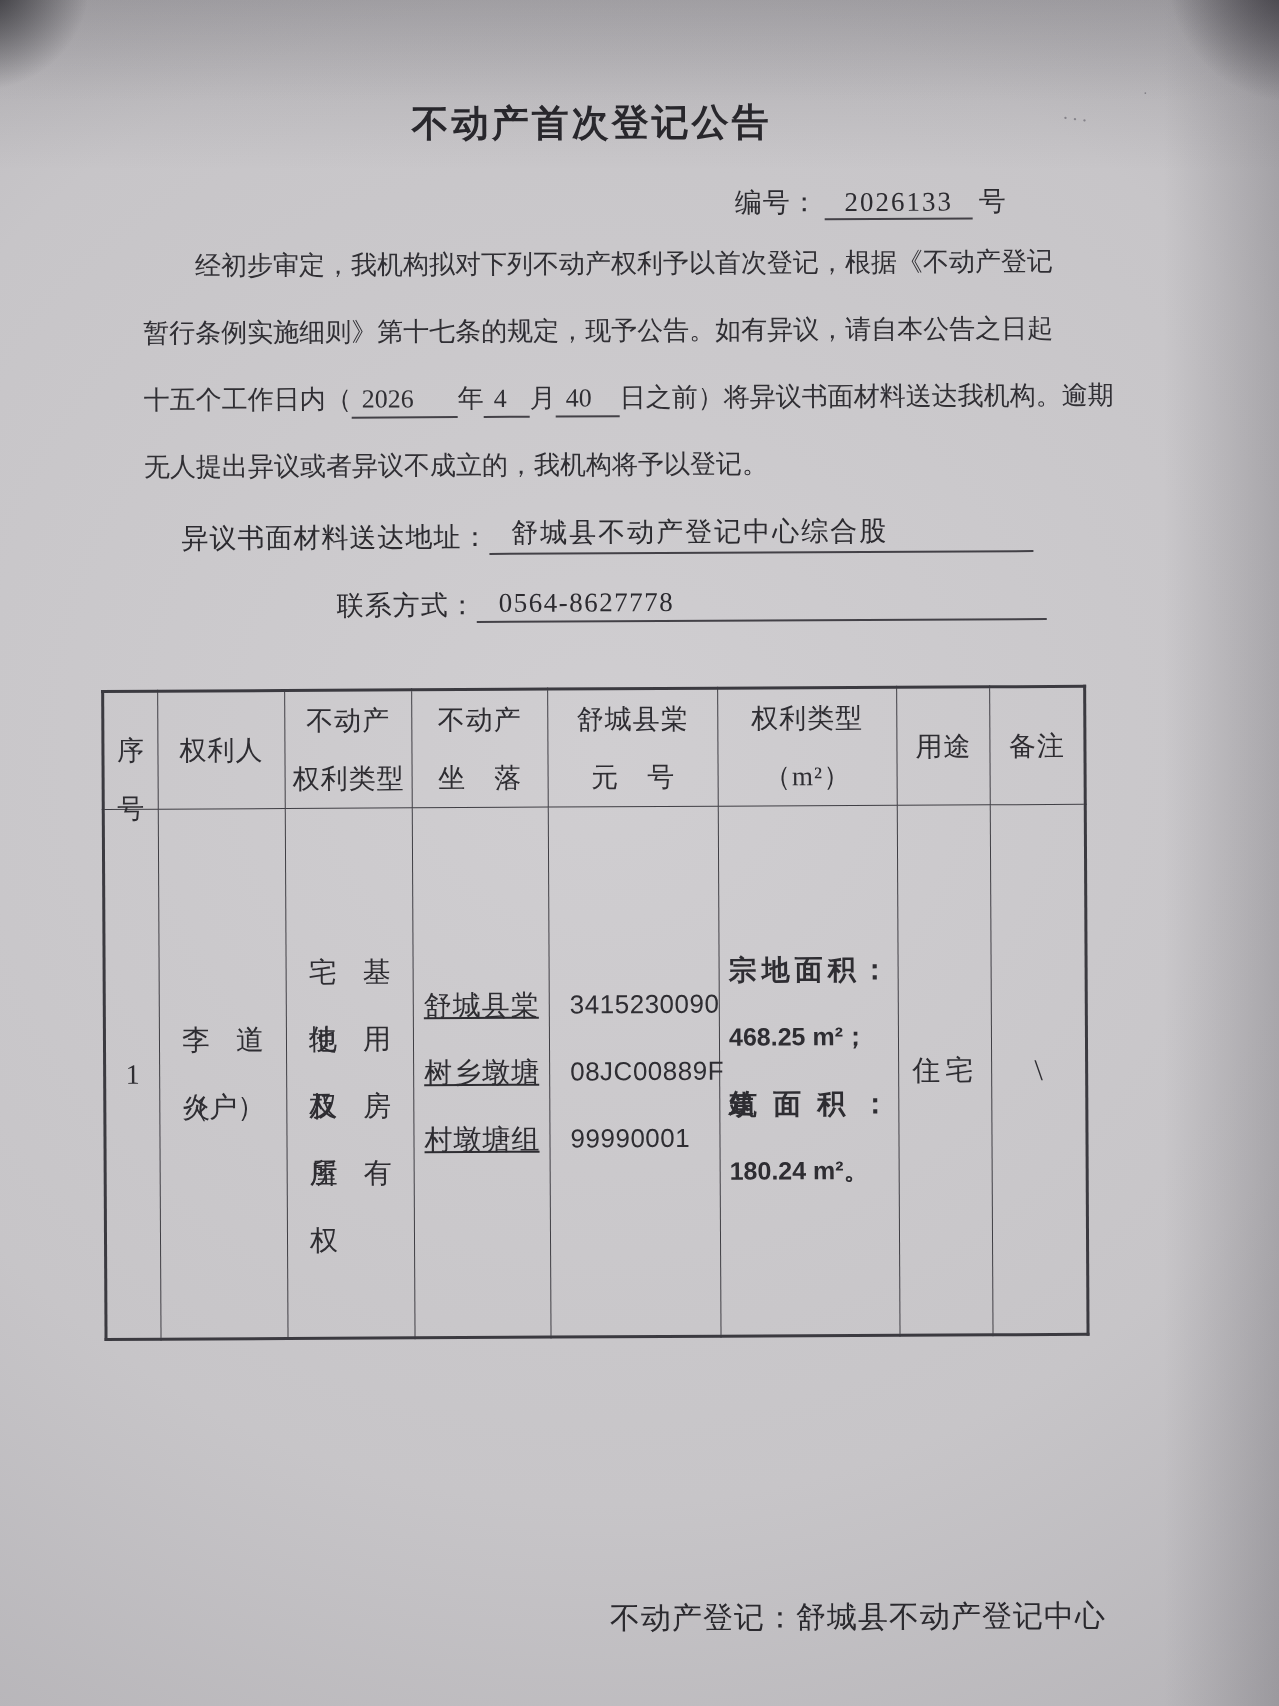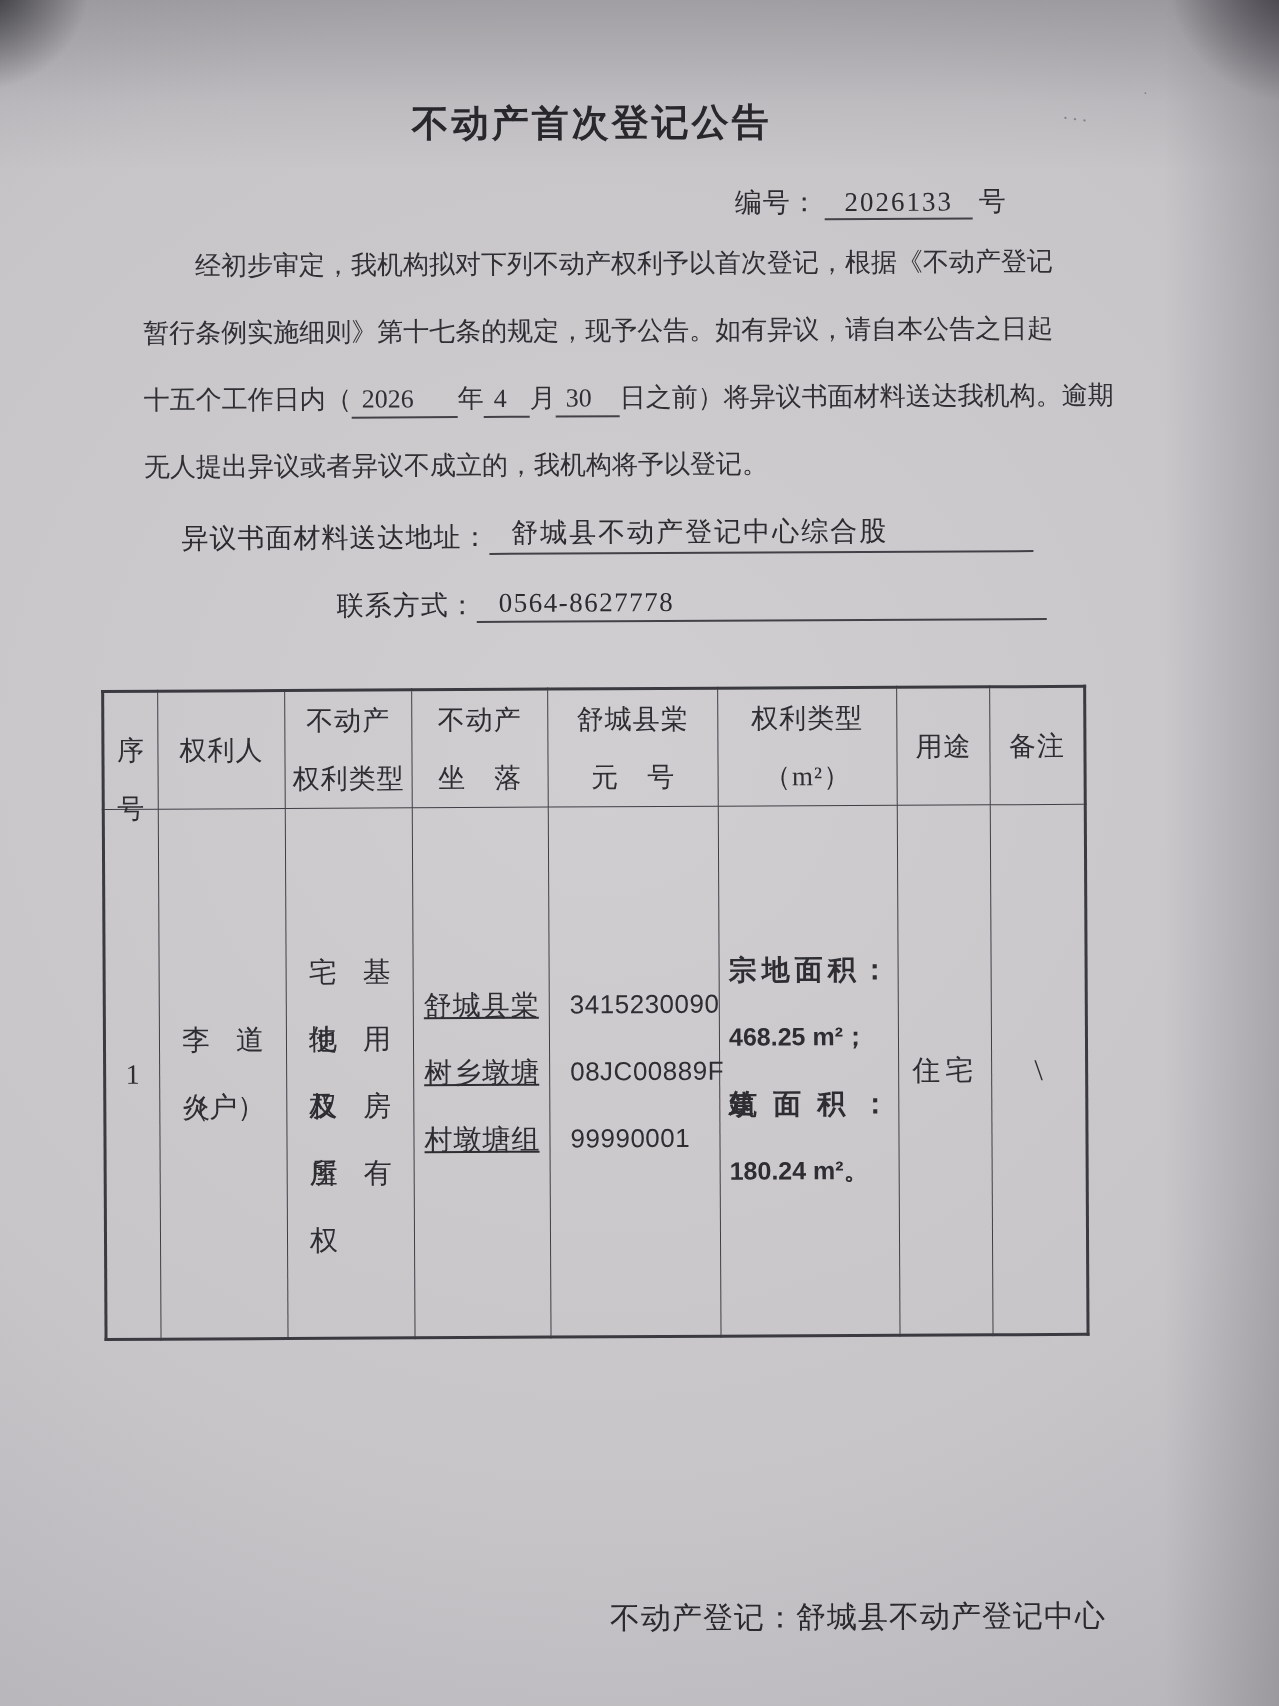--- a/index.html
+++ b/index.html
@@ -97,21 +97,21 @@
 
     <div class="title">不动产首次登记公告</div>
 
     <div class="number-line">
       <span>编号：</span><span class="blank">2026133</span><span>号</span>
     </div>
 
     <div class="para">
       <div class="pline indent">经初步审定，我机构拟对下列不动产权利予以首次登记，根据《不动产登记</div>
       <div class="pline">暂行条例实施细则》第十七条的规定，现予公告。如有异议，请自本公告之日起</div>
-      <div class="pline noj"><span>十五个工作日内（</span><span class="blank-num" style="min-width:86px">2026</span><span>年</span><span class="blank-num" style="min-width:26px">4</span><span>月</span><span class="blank-num" style="min-width:44px">30</span><span>日之前）将异议书面材料送达我机构。逾期</span></div>
+      <div class="pline noj"><span>十五个工作日内（</span><span class="blank-num" style="min-width:86px">2026</span><span>年</span><span class="blank-num" style="min-width:26px">4</span><span>月</span><span class="blank-num" style="min-width:44px">40</span><span>日之前）将异议书面材料送达我机构。逾期</span></div>
       <div class="pline noj">无人提出异议或者异议不成立的，我机构将予以登记。</div>
     </div>
 
     <div class="field-line addr">
       <span class="flabel">异议书面材料送达地址：</span><span class="fvalue">舒城县不动产登记中心综合股</span>
     </div>
 
     <div class="field-line phone">
       <span class="flabel">联系方式：</span><span class="fvalue">0564-8627778</span>
     </div>

